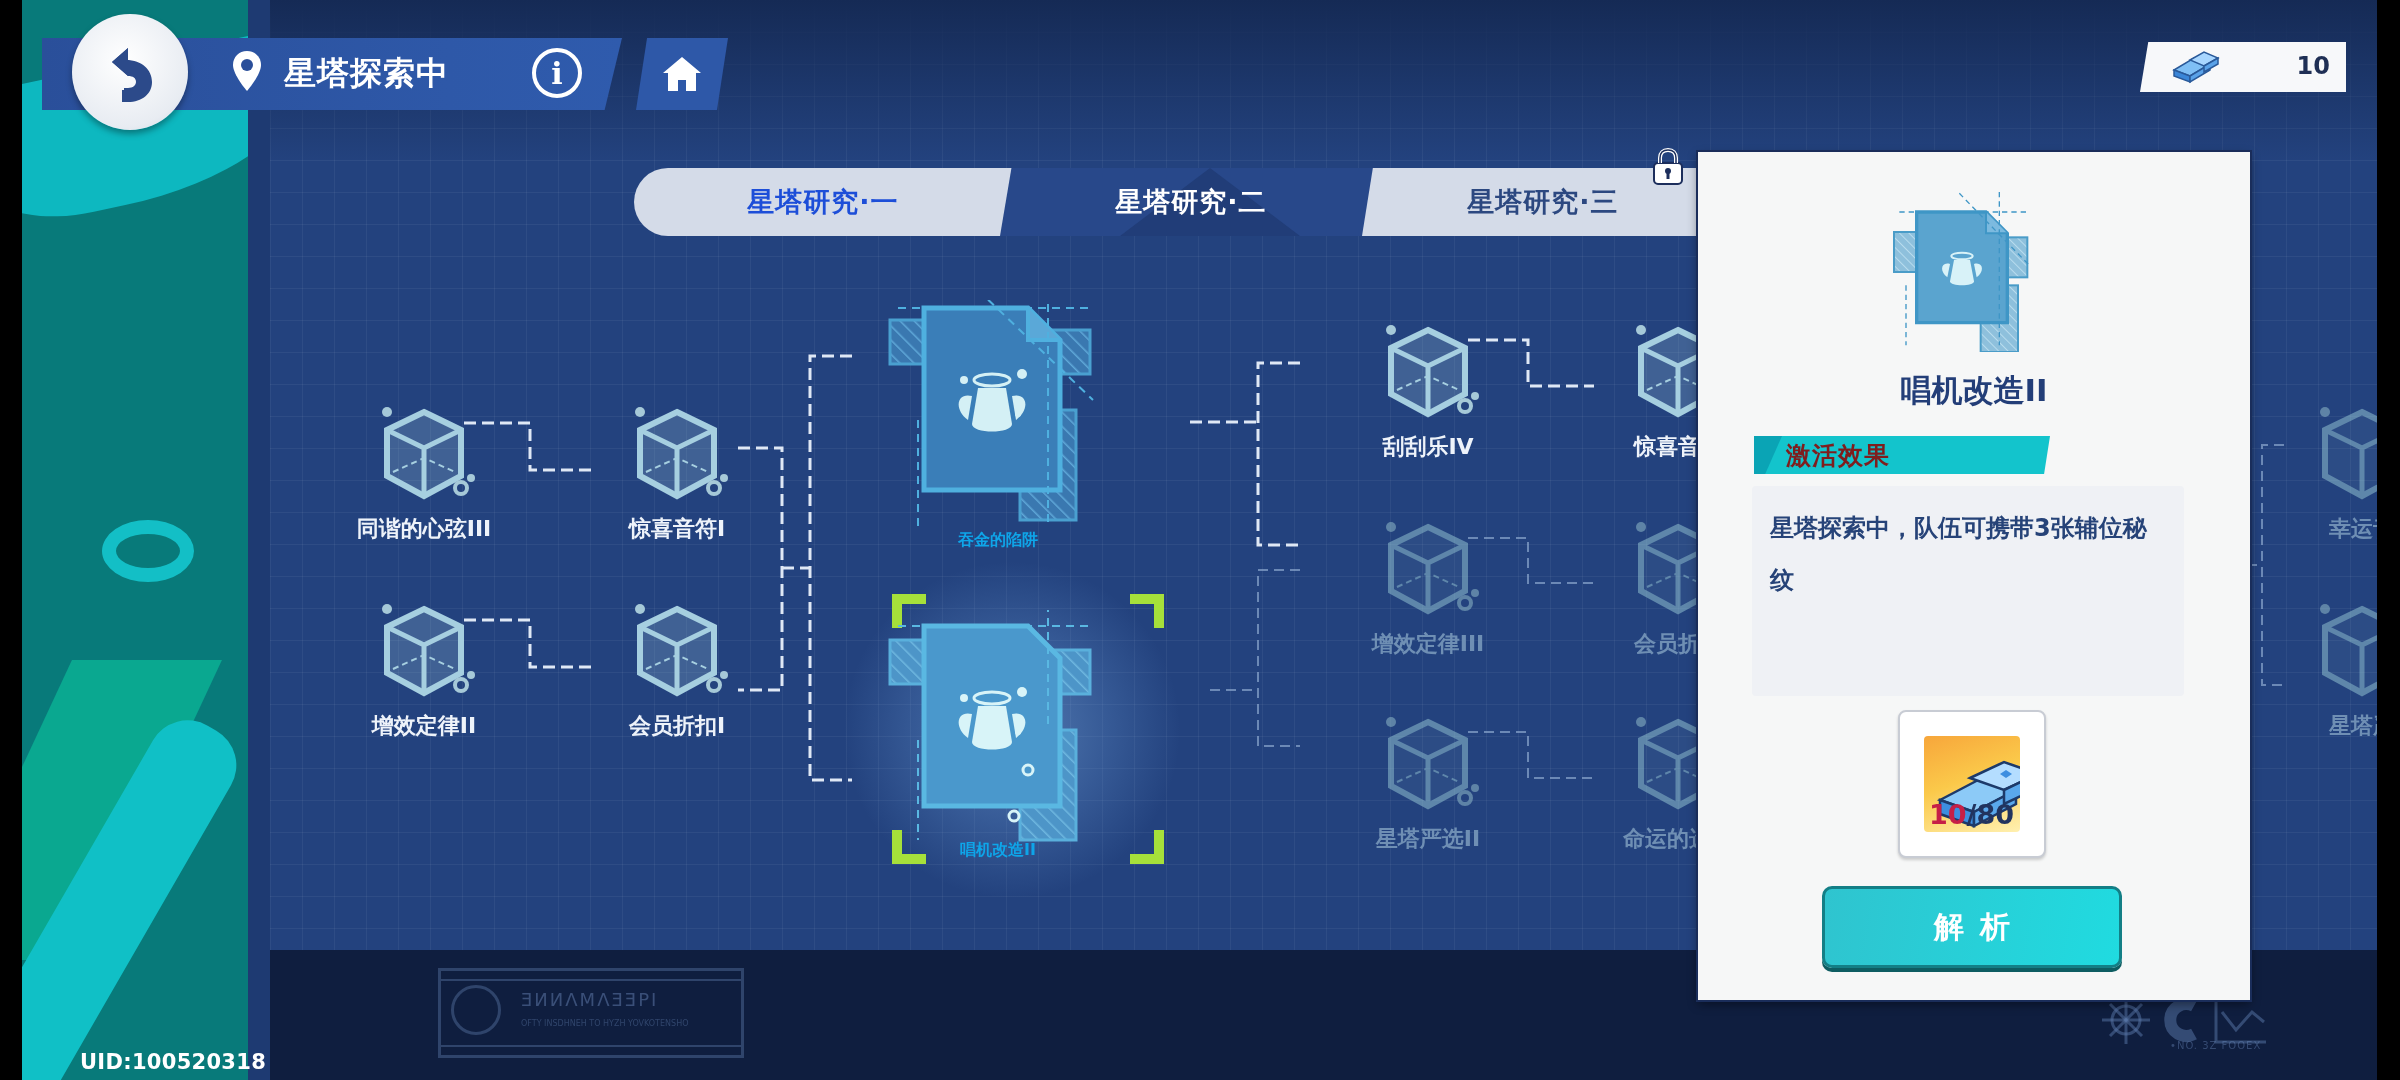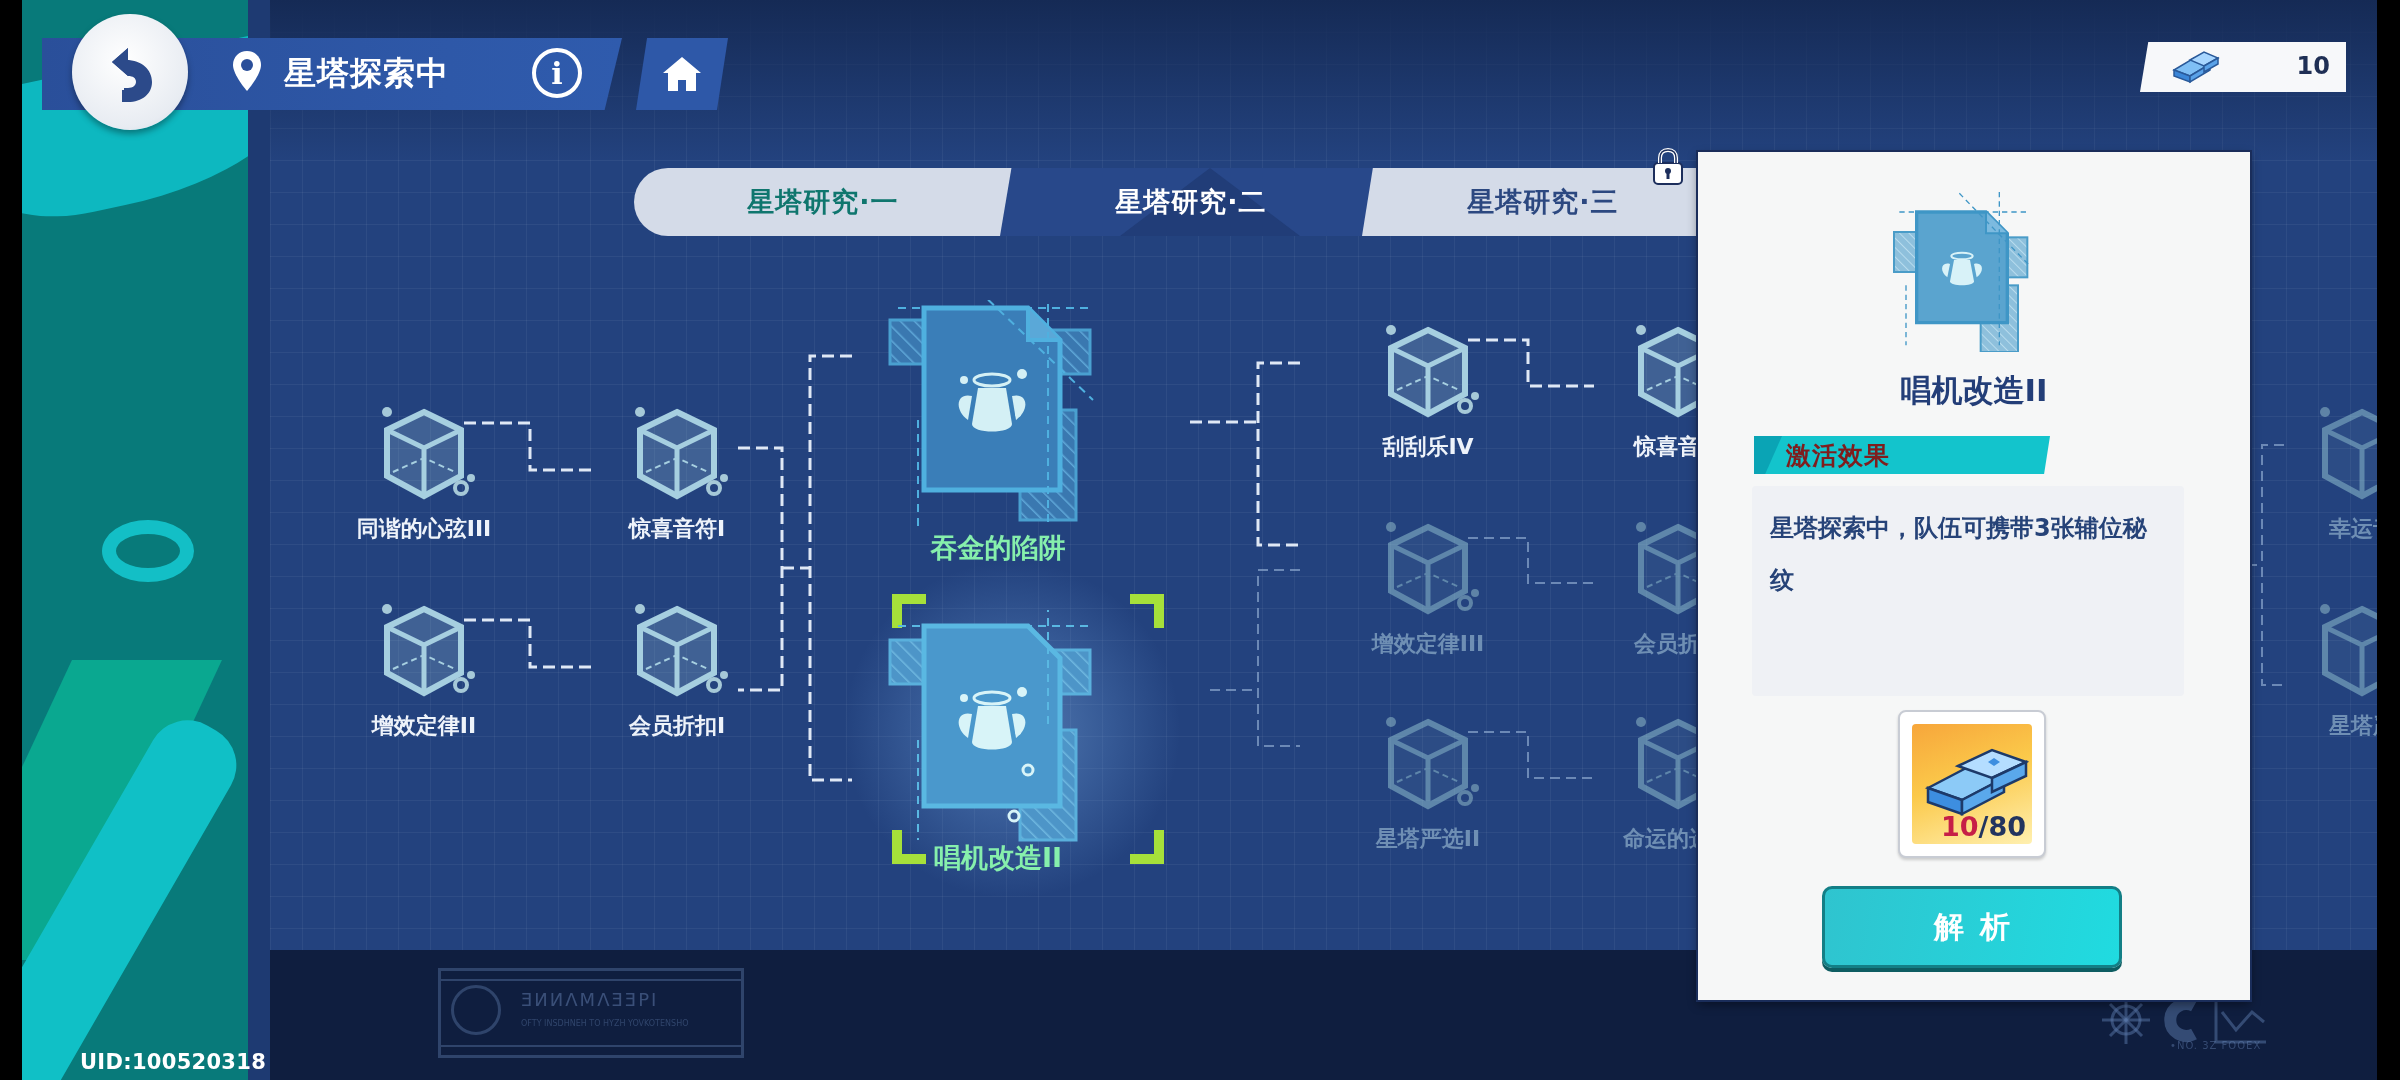--- a/index.html
+++ b/index.html
@@ -46,37 +46,37 @@
 
   
   .currency { position: absolute; left: 2118px; top: 42px; width: 206px; height: 50px; background: #f7f8fa;
     clip-path: polygon(4% 0, 100% 0, 100% 100%, 0 100%); box-shadow: 0 2px 3px rgba(0,0,0,0.3); }
   .currency .ico { position: absolute; left: 30px; top: 8px; width: 54px; height: 34px; }
   .currency .val { position: absolute; right: 16px; top: 10px; font-size: 24px; font-weight: bold; color: #1f2f55; }
 
   
   .tab { position: absolute; top: 168px; height: 68px; display: flex; align-items: center; justify-content: center;
     font-size: 27px; font-weight: bold; letter-spacing: 1px; }
-  .tab-1 { left: 612px; width: 378px; background: #d4dbe8; color: #0f766e; clip-path: polygon(0 0, 100% 0, 98% 100%, 0 100%); border-radius: 34px 0 0 34px; }
+  .tab-1 { left: 612px; width: 378px; background: #d4dbe8; color: #1d4ed8; clip-path: polygon(0 0, 100% 0, 98% 100%, 0 100%); border-radius: 34px 0 0 34px; }
   .tab-2 { left: 978px; width: 382px; background: #28488a; color: #fff; clip-path: polygon(3% 0, 100% 0, 97% 100%, 0 100%); }
   .tab-2::before { content: ""; position: absolute; left: 120px; top: 0; width: 180px; height: 68px; background: #213d78;
     clip-path: polygon(50% 0, 100% 100%, 0 100%); z-index: -1; }
   .tab-3 { left: 1340px; width: 362px; background: #d4dbe8; color: #2c4880; clip-path: polygon(3% 0, 100% 0, 100% 100%, 0 100%); }
   .lock-icon { position: absolute; left: 1630px; top: 148px; width: 32px; height: 38px; }
 
   
   .node { position: absolute; width: 200px; text-align: center; }
   .node .cube { width: 110px; height: 110px; margin: 0 auto; display: block; }
   .node .lbl { display: block; margin-top: 4px; font-size: 22px; font-weight: bold; color: #eef3fa; white-space: nowrap; }
   .node.locked .cube { opacity: 0.55; }
   .node.locked .lbl { color: #6f8fb4; }
 
   .big-node { position: absolute; width: 240px; text-align: center; }
   .big-node svg { width: 240px; height: 240px; display: block; }
-  .big-node .lbl { display: block; font-size: 27px; font-weight: bold; color: #86efac; margin-top: -10px; }
+  .big-node .lbl { display: block; font-size: 16px; font-weight: bold; color: #0ea5e9; margin-top: -10px; }
   .selected-glow { position: absolute; left: 820px; top: 560px; width: 340px; height: 340px;
     background: radial-gradient(circle, rgba(140,190,240,0.45) 0%, rgba(110,160,220,0.25) 40%, rgba(35,66,126,0) 70%); }
   .corner { position: absolute; width: 34px; height: 34px; border-color: #a6e03a; border-style: solid; border-width: 0; }
   .corner.tl { border-top-width: 10px; border-left-width: 10px; }
   .corner.tr { border-top-width: 10px; border-right-width: 10px; }
   .corner.bl { border-bottom-width: 10px; border-left-width: 10px; }
   .corner.br { border-bottom-width: 10px; border-right-width: 10px; }
 
   .conn { position: absolute; }
 
@@ -94,21 +94,21 @@
     box-shadow: 0 0 0 2px #1a2d5a, 0 4px 10px rgba(0,0,0,0.45); }
   .panel .preview { position: absolute; left: 188px; top: 40px; width: 160px; height: 160px; }
   .panel .title { position: absolute; left: 0; right: 0; top: 218px; text-align: center; font-size: 31px; font-weight: bold; color: #233e78; }
   .panel .effect-hdr { position: absolute; left: 56px; top: 284px; width: 296px; height: 38px; background: #13c4cc;
     clip-path: polygon(0 0, 100% 0, 98% 100%, 0 100%); }
   .panel .effect-hdr::before { content: ""; position: absolute; left: 0; top: 0; width: 28px; height: 38px; background: #0aa4b5; clip-path: polygon(0 0, 100% 0, 40% 100%, 0 100%); }
   .panel .effect-hdr span { position: absolute; left: 32px; top: 3px; font-size: 25px; font-weight: bold; color: #7f1d1d; letter-spacing: 1px; }
   .panel .desc-box { position: absolute; left: 54px; top: 334px; width: 432px; height: 210px; background: #eff1f5; border-radius: 4px; }
   .panel .desc { position: absolute; left: 18px; top: 16px; right: 26px; font-size: 24px; font-weight: bold; color: #264378; line-height: 52px; }
   .panel .cost { position: absolute; left: 200px; top: 558px; width: 148px; height: 148px; border-radius: 8px; background: #fff;
-    border: 2px solid #c8ccd4; box-shadow: 0 2px 3px rgba(0,0,0,0.18); padding: 12px; }
+    border: 2px solid #c8ccd4; box-shadow: 0 2px 3px rgba(0,0,0,0.18); padding: 24px; }
   .panel .cost .bg { width: 100%; height: 100%; border-radius: 4px;
     background: linear-gradient(160deg, #f7a63b 0%, #fbc94a 45%, #fff0b0 100%); position: relative; overflow: hidden; }
   .panel .cost svg { position: absolute; left: 10px; top: 20px; width: 112px; height: 78px; }
   .panel .cost .amt { position: absolute; right: 6px; bottom: 2px; font-size: 27px; font-weight: bold; }
   .panel .cost .have { color: #c61f47; }
   .panel .cost .need { color: #22345f; }
   .panel .analyze-btn { position: absolute; left: 124px; top: 734px; width: 300px; height: 82px; border-radius: 10px;
     background: linear-gradient(100deg, #2fc4cf, #20dbe0); border: 3px solid #137f86; box-shadow: 0 4px 0 #0e5d62;
     color: #fff; font-size: 30px; font-weight: bold; letter-spacing: 16px; display: flex; align-items: center; justify-content: center; padding-left: 16px; }
 </style>

